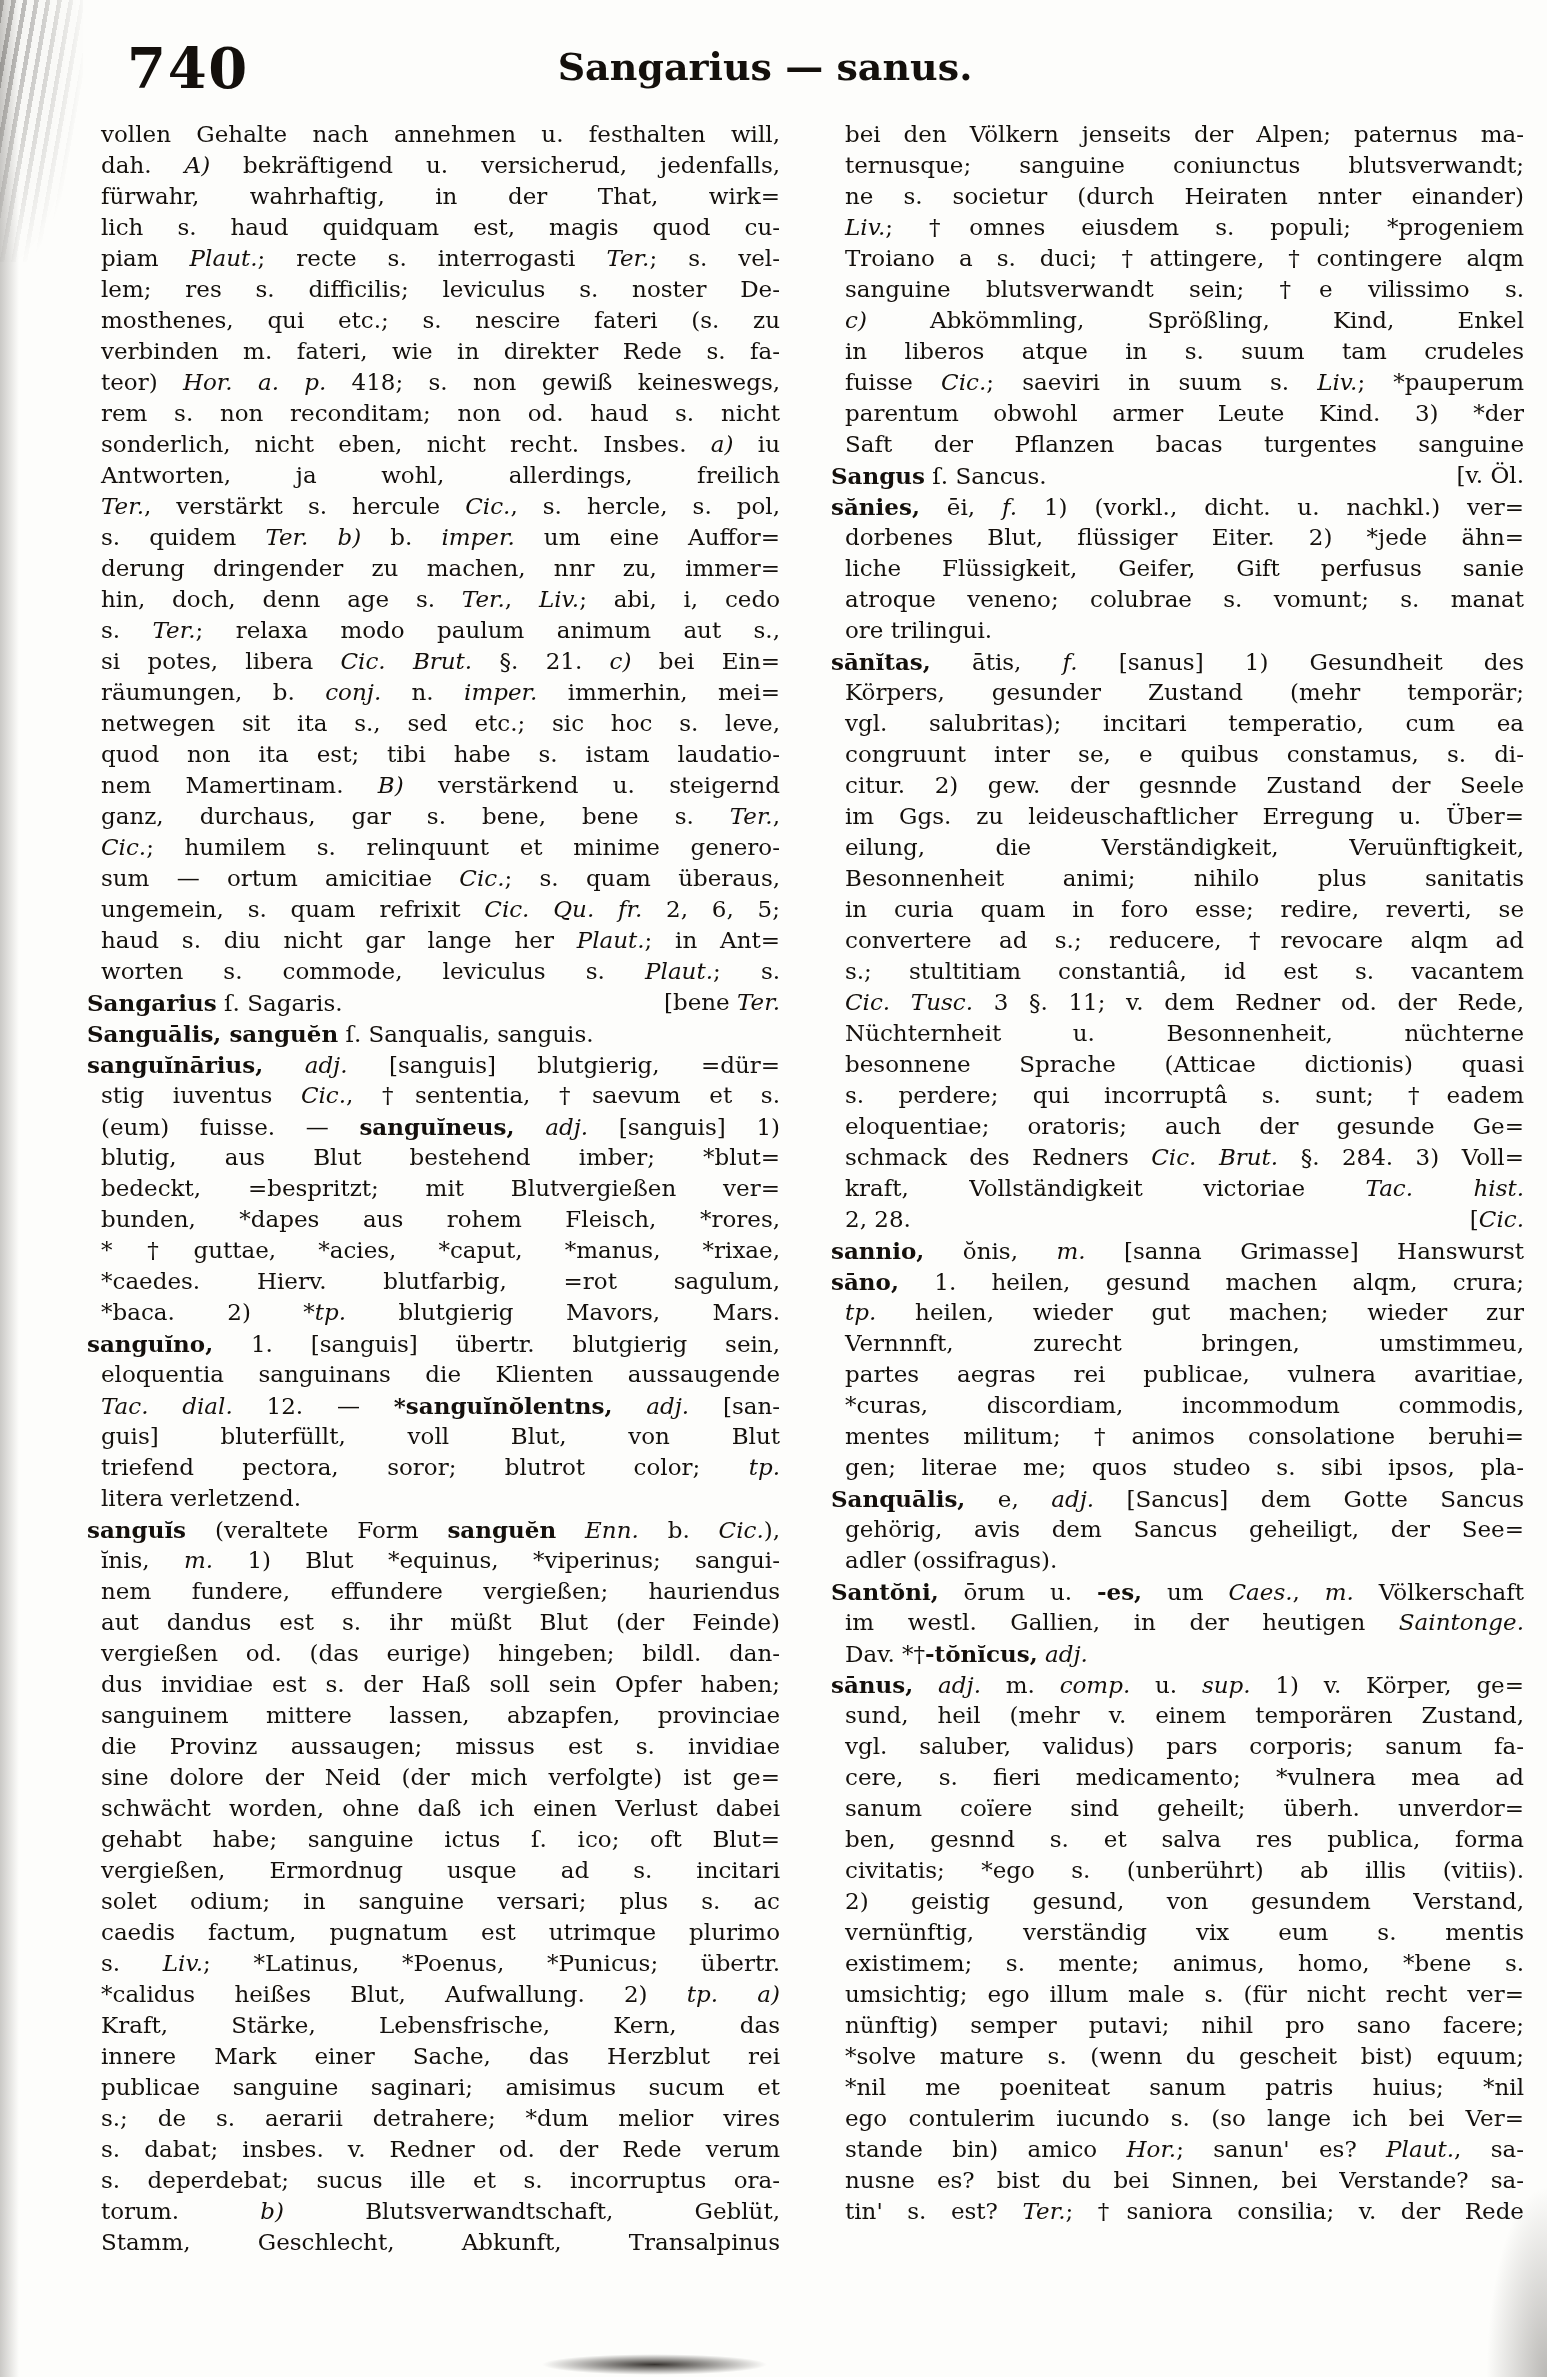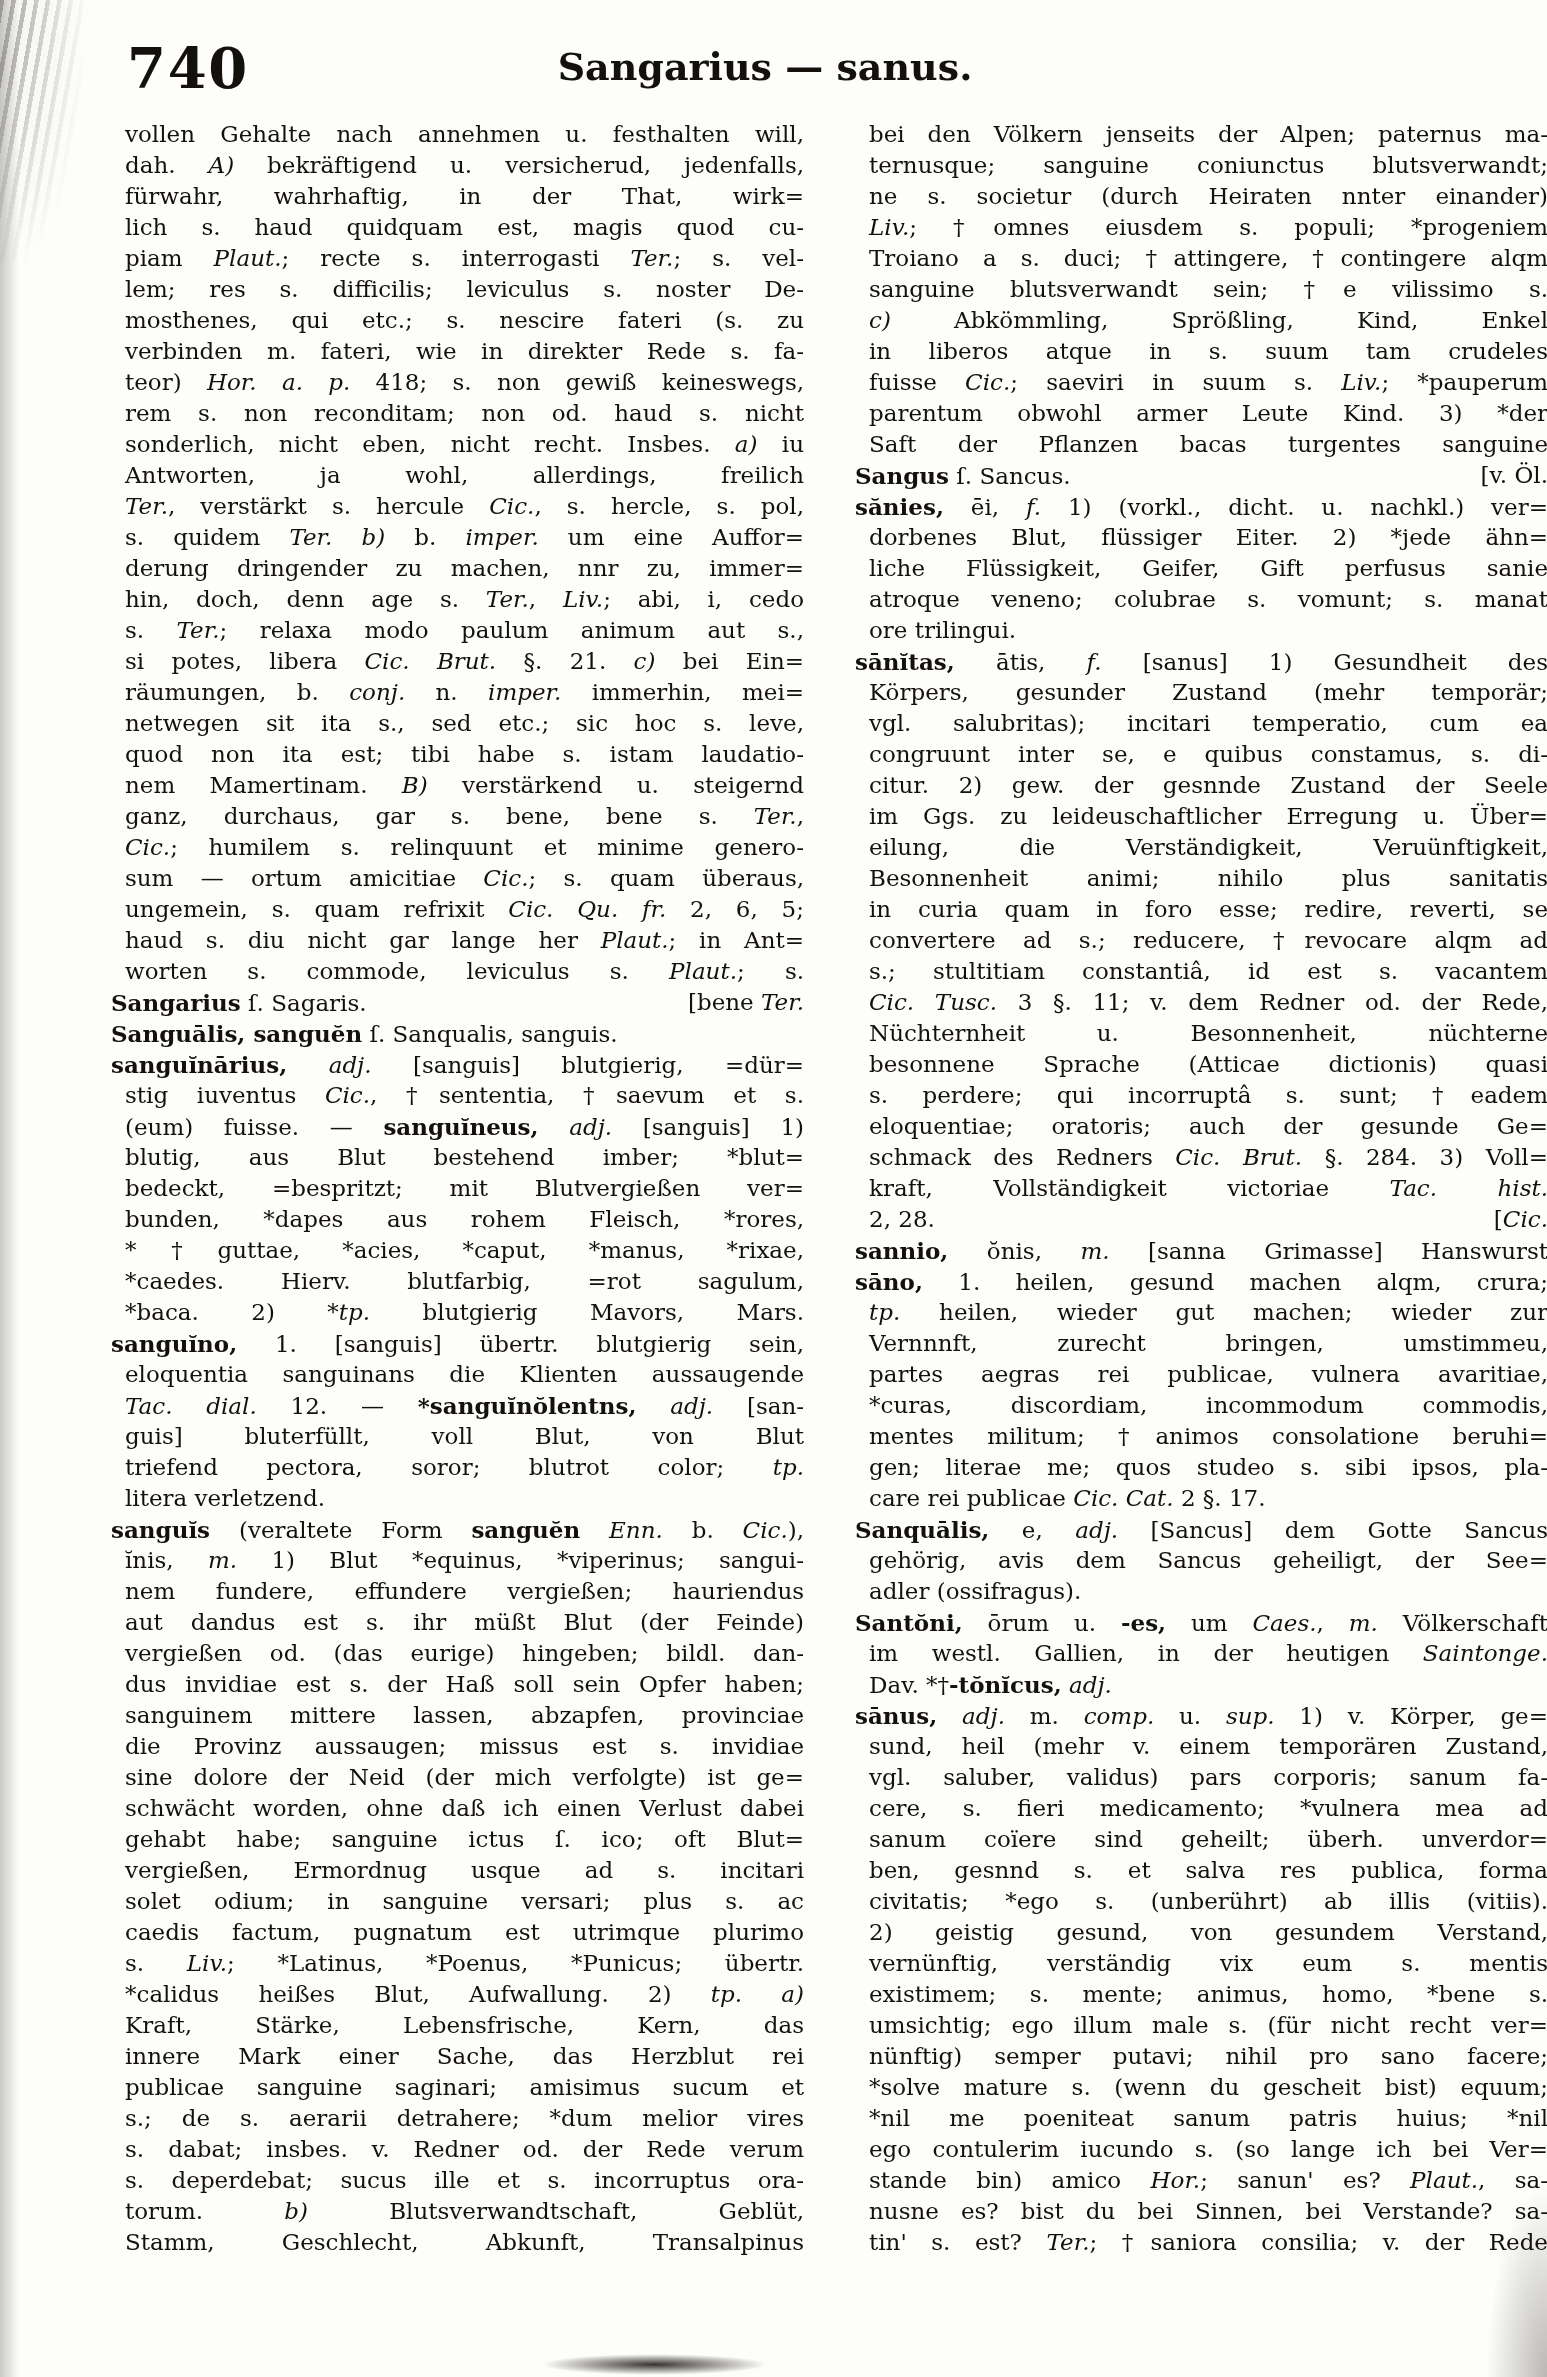--- a/index.html
+++ b/index.html
@@ -12,21 +12,21 @@
   .page-number{
     position:absolute;left:127px;top:35px;
     font-size:56px;font-weight:bold;letter-spacing:1.7px;
   }
   .page-title{
     position:absolute;left:765px;top:44px;transform:translateX(-50%);
     font-size:38px;font-weight:bold;white-space:nowrap;
   }
   .columns{
     position:absolute;top:119px;left:87px;width:1437px;
-    display:flex;gap:51px;margin-left:24px;
+    display:flex;gap:51px;
   }
   .col{width:693px;}
   .line{
     font-size:23px;line-height:31px;height:31px;
     text-align:justify;text-align-last:justify;
     white-space:normal;
   }
   .line.cont{padding-left:14px;}
   .line.entry{padding-left:0;}
   .line.nj{text-align-last:left;}
@@ -190,21 +190,20 @@
         <span class="tail"><span>[</span><span class="it">Cic.</span></span>
       </div>
       <div class="line entry"><span class="hw">sannio,</span><span> ŏnis, </span><span class="it">m.</span><span> [sanna Grimasse] Hanswurst</span></div>
       <div class="line entry"><span class="hw">sāno,</span><span> 1. heilen, gesund machen alqm, crura;</span></div>
       <div class="line cont"><span class="it">tp.</span><span> heilen, wieder gut machen; wieder zur</span></div>
       <div class="line cont"><span>Vernnnft, zurecht bringen, umstimmeu,</span></div>
       <div class="line cont"><span>partes aegras rei publicae, vulnera avaritiae,</span></div>
       <div class="line cont"><span>*curas, discordiam, incommodum commodis,</span></div>
       <div class="line cont"><span>mentes militum; †animos consolatione beruhi=</span></div>
       <div class="line cont"><span>gen; literae me; quos studeo s. sibi ipsos, pla-</span></div>
-      <div class="line cont nj"><span>care rei publicae </span><span class="it">Cic. Cat.</span><span> 2 §. 17.</span></div>
       <div class="line entry"><span class="hw">Sanquālis,</span><span> e, </span><span class="it">adj.</span><span> [Sancus] dem Gotte Sancus</span></div>
       <div class="line cont"><span>gehörig, avis dem Sancus geheiligt, der See=</span></div>
       <div class="line cont nj"><span>adler (ossifragus).</span></div>
       <div class="line entry"><span class="hw">Santŏni,</span><span> ōrum u. </span><span class="hw">-es,</span><span> um </span><span class="it">Caes.</span><span>, </span><span class="it">m.</span><span> Völkerschaft</span></div>
       <div class="line cont"><span>im westl. Gallien, in der heutigen </span><span class="it">Saintonge.</span></div>
       <div class="line cont nj"><span>Dav. *†</span><span class="hw">-tŏnĭcus,</span><span> </span><span class="it">adj.</span></div>
       <div class="line entry"><span class="hw">sānus,</span><span> </span><span class="it">adj.</span><span> m. </span><span class="it">comp.</span><span> u. </span><span class="it">sup.</span><span> 1) v. Körper, ge=</span></div>
       <div class="line cont"><span>sund, heil (mehr v. einem temporären Zustand,</span></div>
       <div class="line cont"><span>vgl. saluber, validus) pars corporis; sanum fa-</span></div>
       <div class="line cont"><span>cere, s. fieri medicamento; *vulnera mea ad</span></div>

